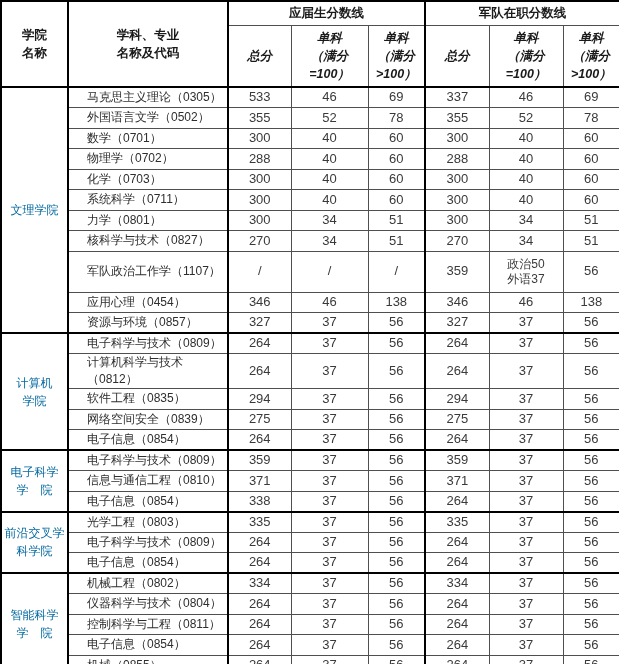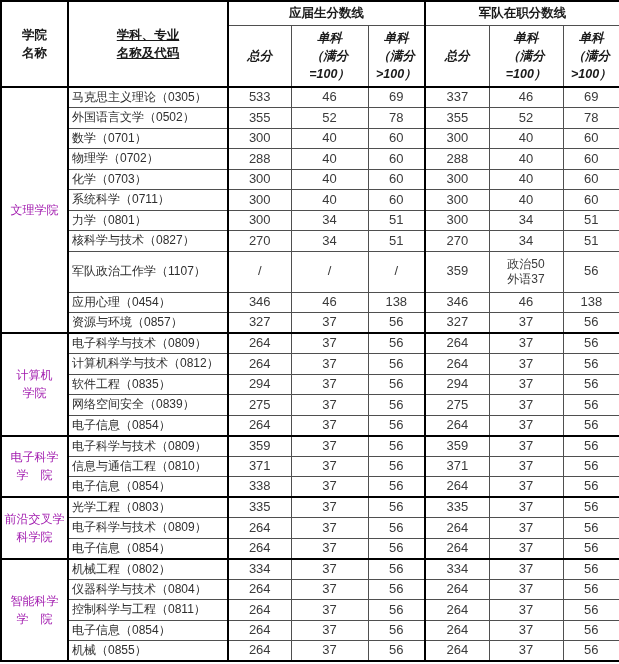--- a/index.html
+++ b/index.html
@@ -35,40 +35,40 @@
     color: #1a1a1a;
     text-align: center;
     line-height: 1.45;
     margin-top: 23px;
   }
   .score-table tr.hdr-groups { height: 24px; }
   .score-table tr.hdr-cols   { height: 62px; }
   .score-table tr.hdr-cols th { border-bottom: 2px solid #000000; font-style: italic; }
   th.hdr-college, th.hdr-major { border-bottom: 2px solid #000000; }
   th.hdr-college { border-right: 2px solid #000000; }
-  th.hdr-major   { border-right: 2px solid #000000; text-decoration: underline; }
+  th.hdr-major   { border-right: 2px solid #000000; }
   th.hdr-group-fresh { border-right: 2px solid #000000; }
   th.sep-r { border-right: 2px solid #000000; }
 
   
   .score-table tbody tr { height: 20.5px; }
   .score-table tbody tr.tall { height: 41px; }
   .score-table tbody tr.section-start td { border-top: 2px solid #000000; }
 
   td.college {
     text-align: center;
     font-size: 12px;
     line-height: 1.5;
     border-right: 2px solid #000000;
-    color: #a21caf;
+    color: #0369a1;
   }
   td.major {
     text-align: left;
     font-size: 12px;
-    padding-left: 3px;
+    padding-left: 18px;
     border-right: 2px solid #000000;
     color: #2e2e2e;
   }
   td.score {
     text-align: center;
     font-size: 13px;
     line-height: 1.25;
     color: #3a3a3a;
   }
   td.score.small { font-size: 12px; margin-top: 25px; }

